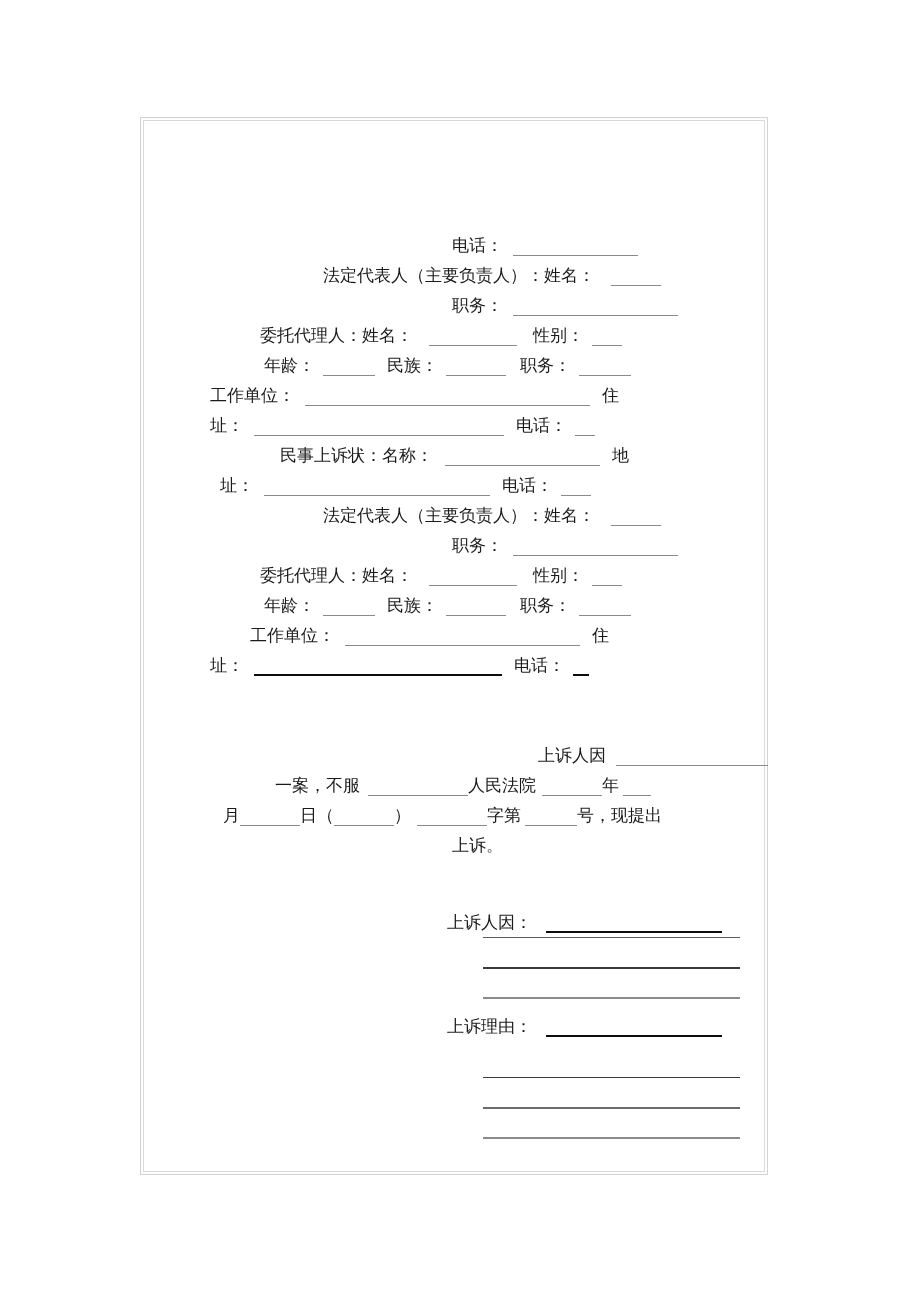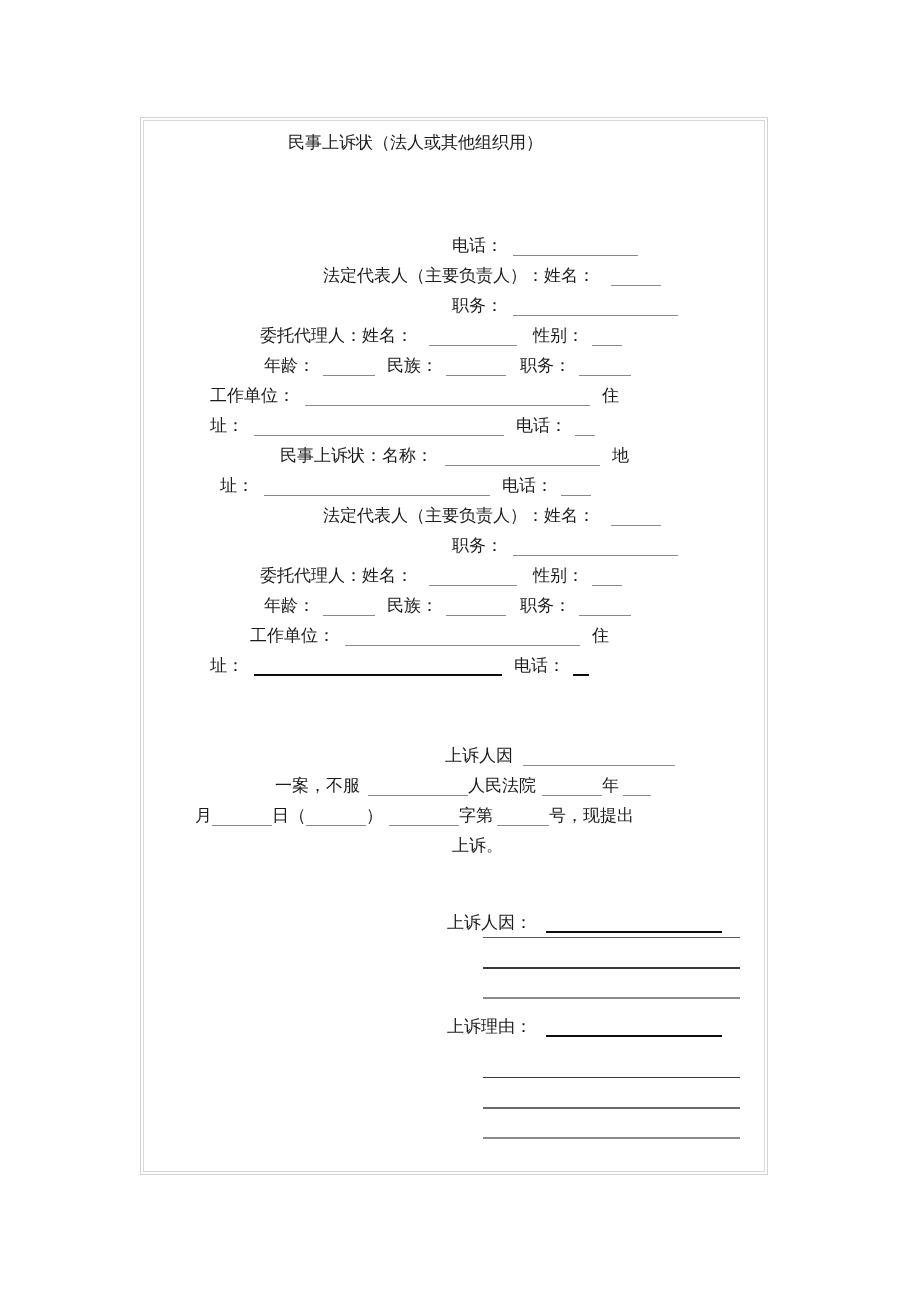--- a/index.html
+++ b/index.html
@@ -88,21 +88,20 @@
 </style>
 </head>
 <body>
 
 <div id="page-frame">
   <div id="page-frame-inner"></div>
 </div>
 
 <div id="doc">
 
-  <div class="title-line" style="left:148px; top:10px;">民事上诉状（法人或其他组织用）</div>
 
 
   <div class="line" style="top:113px;">
     <span class="txt" style="margin-left:312px;">电话：</span><span class="rule thin" style="width:125px; margin-left:10px;"></span>
   </div>
 
   <div class="line" style="top:143px;">
     <span class="txt" style="margin-left:183px;">法定代表人（主要负责人）：</span><span class="txt">姓名：</span><span class="rule thin" style="width:50px; margin-left:16px;"></span>
   </div>
 
@@ -151,29 +150,29 @@
   </div>
 
   <div class="line" style="top:503px;">
     <span class="txt" style="margin-left:110px;">工作单位：</span><span class="rule thin" style="width:235px; margin-left:10px;"></span><span class="txt" style="margin-left:12px;">住</span>
   </div>
 
   <div class="line" style="top:533px;">
     <span class="txt" style="margin-left:70px;">址：</span><span class="rule bold" style="width:248px; margin-left:10px;"></span><span class="txt" style="margin-left:12px;">电话：</span><span class="rule bold" style="width:16px; margin-left:8px;"></span>
   </div>
 
-  <div class="line" style="top:623px;">
+  <div class="line" style="top:623px;text-align:right;">
     <span class="txt" style="margin-left:305px;">上诉人因</span><span class="rule thin" style="width:152px; margin-left:10px;"></span>
   </div>
 
   <div class="line" style="top:653px;">
     <span class="txt" style="margin-left:135px;">一案，不服</span><span class="rule thin" style="width:100px; margin-left:8px;"></span><span class="txt">人民法院</span><span class="rule thin" style="width:60px; margin-left:6px;"></span><span class="txt">年</span><span class="rule thin" style="width:28px; margin-left:4px;"></span>
   </div>
 
-  <div class="line" style="top:683px;">
+  <div class="line" style="top:683px;padding-left:28px;">
     <span class="txt" style="margin-left:55px;">月</span><span class="rule thin" style="width:60px;"></span><span class="txt">日</span><span class="txt">（</span><span class="rule thin" style="width:60px;"></span><span class="txt">）</span><span class="rule thin" style="width:70px; margin-left:6px;"></span><span class="txt">字第</span><span class="rule thin" style="width:52px; margin-left:4px;"></span><span class="txt">号，现提出</span>
   </div>
 
   <div class="line" style="top:713px;">
     <span class="txt" style="margin-left:312px;">上诉。</span>
   </div>
 
   <div class="line" style="top:790px;">
     <span class="txt" style="margin-left:307px;">上诉人因：</span><span class="rule bold" style="width:176px; margin-left:14px;"></span>
   </div>

